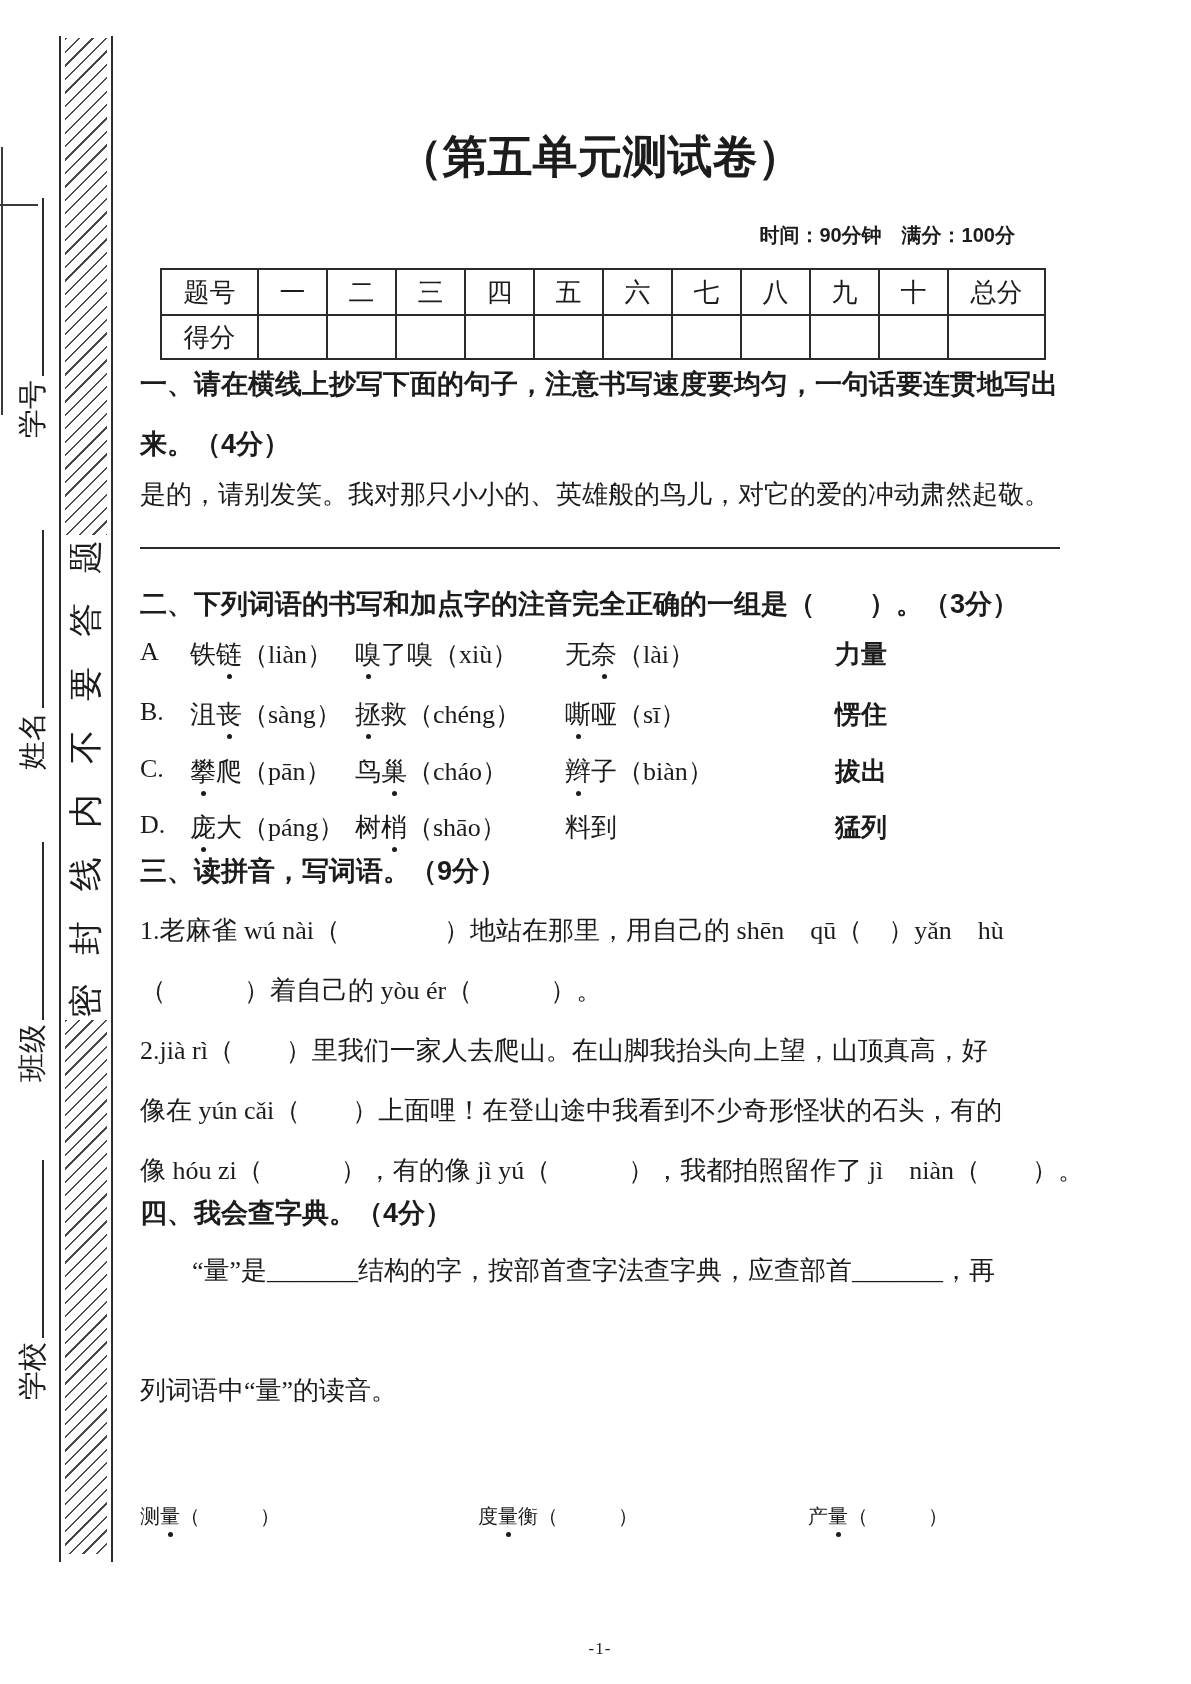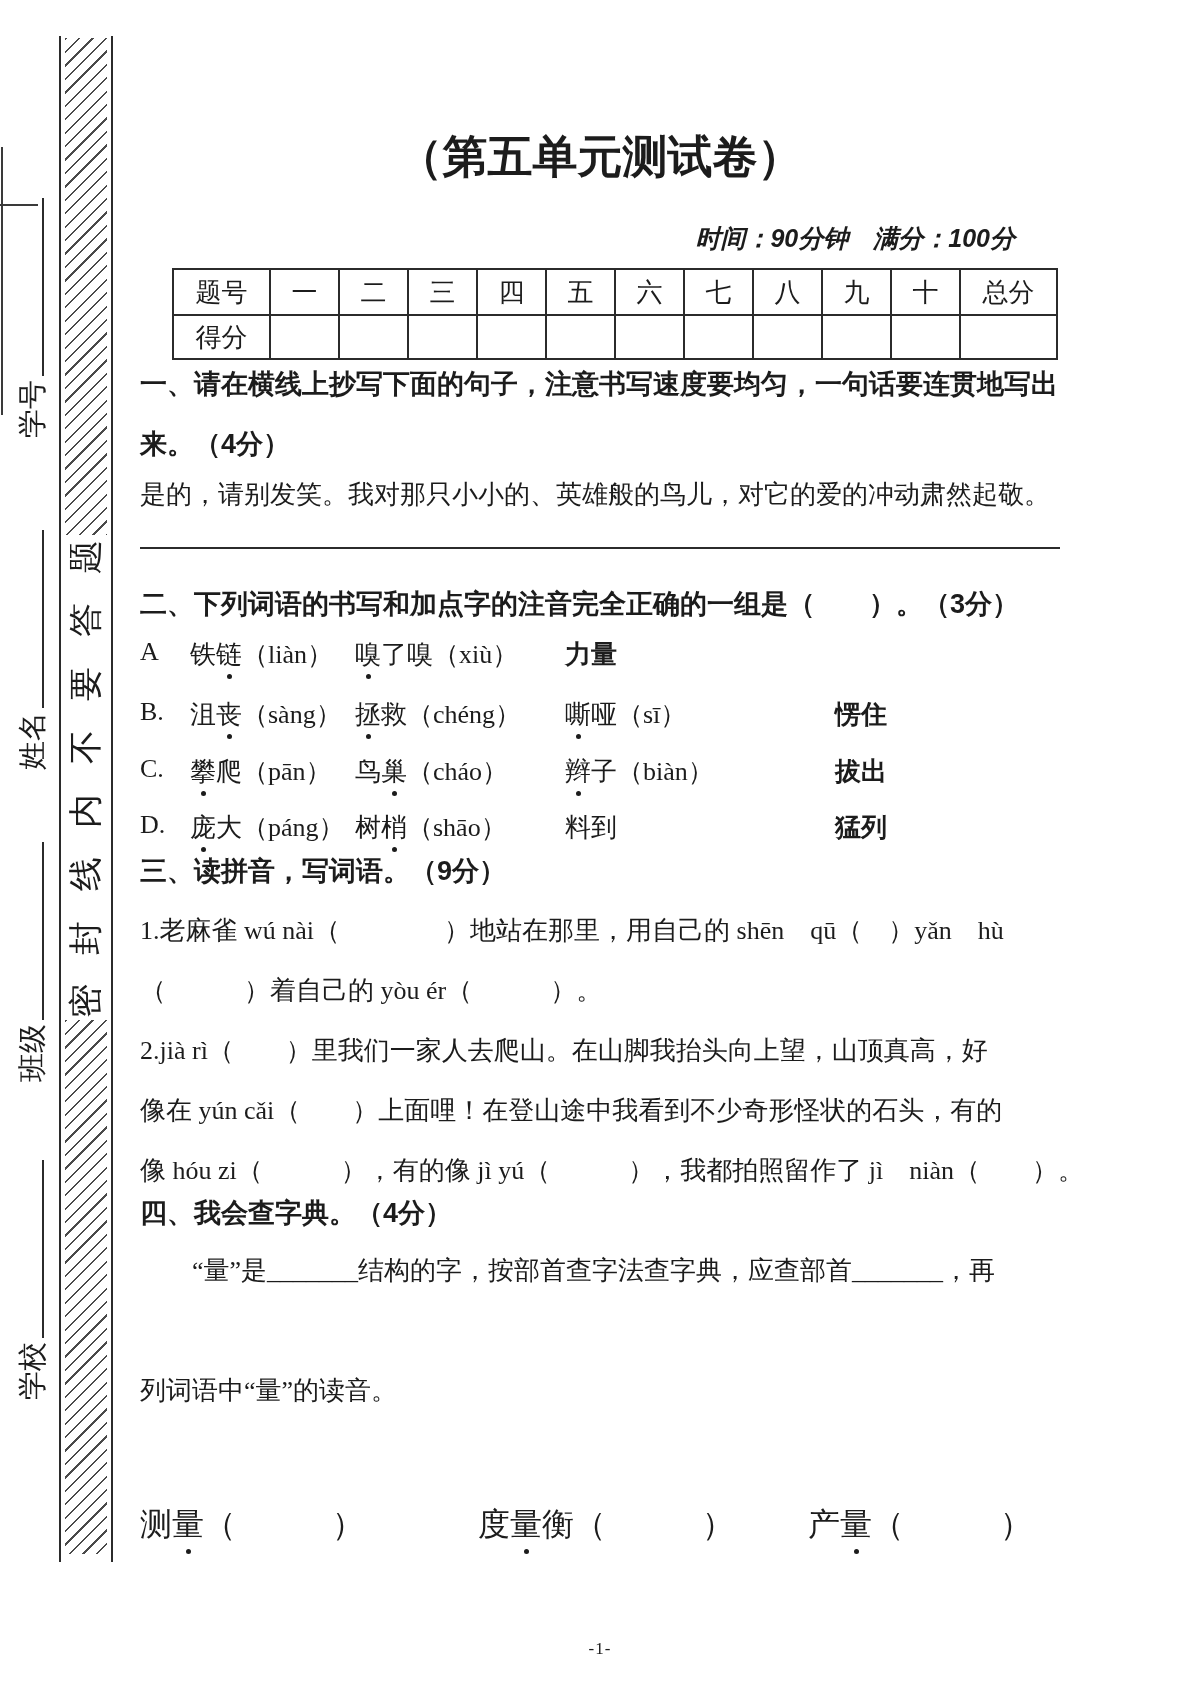--- a/index.html
+++ b/index.html
@@ -36,25 +36,24 @@
   .abs { position:absolute; left:0; white-space:nowrap; }
   .title {
     width:100%; text-align:center; top:28px; font-size:64px; font-weight:900; line-height:1.15;
     font-family:"Liberation Sans","DejaVu Sans",sans-serif; letter-spacing:1px;
   }
   .subtitle {
     width:100%; text-align:center; top:131px; font-size:45px; font-weight:900; line-height:1.15;
     font-family:"Liberation Sans","DejaVu Sans",sans-serif;
   }
   .meta {
-    top:222px; left:auto; right:45px; font-size:25px; font-weight:600;
+    top:222px; left:auto; right:45px; font-size:20px; font-weight:600;
     font-family:"Liberation Sans","DejaVu Sans",sans-serif;
-    font-style:italic;
-  }
-  table.score { position:absolute; top:268px; left:32px; border-collapse:collapse; table-layout:fixed;padding-left:36px; }
+  }
+  table.score { position:absolute; top:268px; left:20px; border-collapse:collapse; table-layout:fixed;padding-left:36px; }
   table.score td {
     border:2px solid #2b2b2b; text-align:center; font-size:26px; padding:0;
     font-family:"Liberation Serif","DejaVu Serif",serif;
   }
   td.thead { width:95px; }
   td.num { width:67px; }
   td.last { width:95px; }
   tr.r1 td { height:44px; }
   tr.r2 td { height:42px; }
   .h2 {
@@ -68,21 +67,21 @@
   .w1 { width:165px; flex:none;margin-left:20px; }
   .w2 { width:210px; flex:none; }
   .w3 { width:270px; flex:none; }
   .w4 { flex:1;font-weight:bold; }
   .em { position:relative; display:inline-block; }
   .em:empty::after { display:none; }
   .em::after {
     content:""; position:absolute; left:50%; bottom:-7px; width:5px; height:5px;
     margin-left:-2.5px; border-radius:50%; background:#1c1c1c;
   }
-  .q4w { display:flex; font-size:32px; white-space:nowrap; }
+  .q4w { display:flex; font-size:20px; white-space:nowrap; }
   .q4w .i1 { width:338px; flex:none; }
   .q4w .i2 { width:330px; flex:none; }
   .q4w .i3 { flex:1; }
   .pagenum { width:100%; text-align:center; top:1639px; font-size:17px; letter-spacing:1px; }
 </style>
 </head>
 <body>
 
 <div class="page">
 
@@ -163,20 +162,21 @@
     <div class="abs h2" style="top:426px">来。（4分）</div>
     <div class="abs body-line" style="top:477px">是的，请别发笑。我对那只小小的、英雄般的鸟儿，对它的爱的冲动肃然起敬。</div>
     <div class="abs rule"></div>
 
     <div class="abs h2" style="top:586px">二、下列词语的书写和加点字的注音完全正确的一组是（　　）。（3分）</div>
 
     <div class="abs opt-row" style="top:637px">
       <span class="opt-label">A</span>
       <span class="w1"><span>铁</span><span class="em">链</span><span>（liàn）</span></span>
       <span class="w2"><span></span><span class="em">嗅</span><span>了嗅（xiù）</span></span>
+      <span class="w3"><span>无</span><span class="em">奈</span><span>（lài）</span></span>
       <span class="w4"><span>力量</span><span class="em"></span><span></span></span>
     </div>
 
     <div class="abs opt-row" style="top:697px">
       <span class="opt-label">B.</span>
       <span class="w1"><span>沮</span><span class="em">丧</span><span>（sàng）</span></span>
       <span class="w2"><span></span><span class="em">拯</span><span>救（chéng）</span></span>
       <span class="w3"><span></span><span class="em">嘶</span><span>哑（sī）</span></span>
       <span class="w4"><span>愣住</span><span class="em"></span><span></span></span>
     </div>

